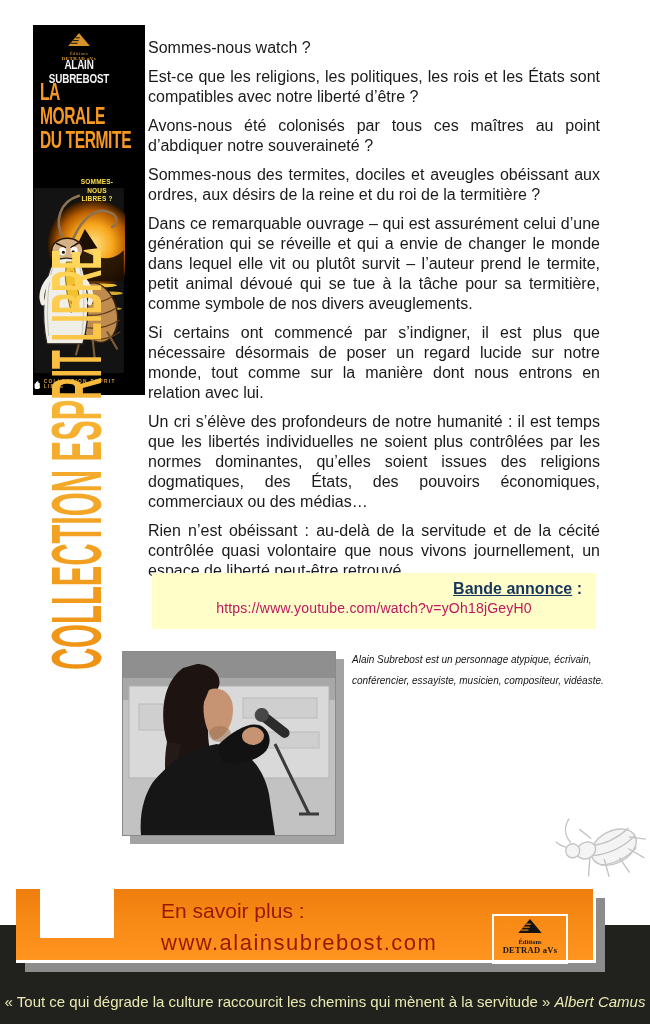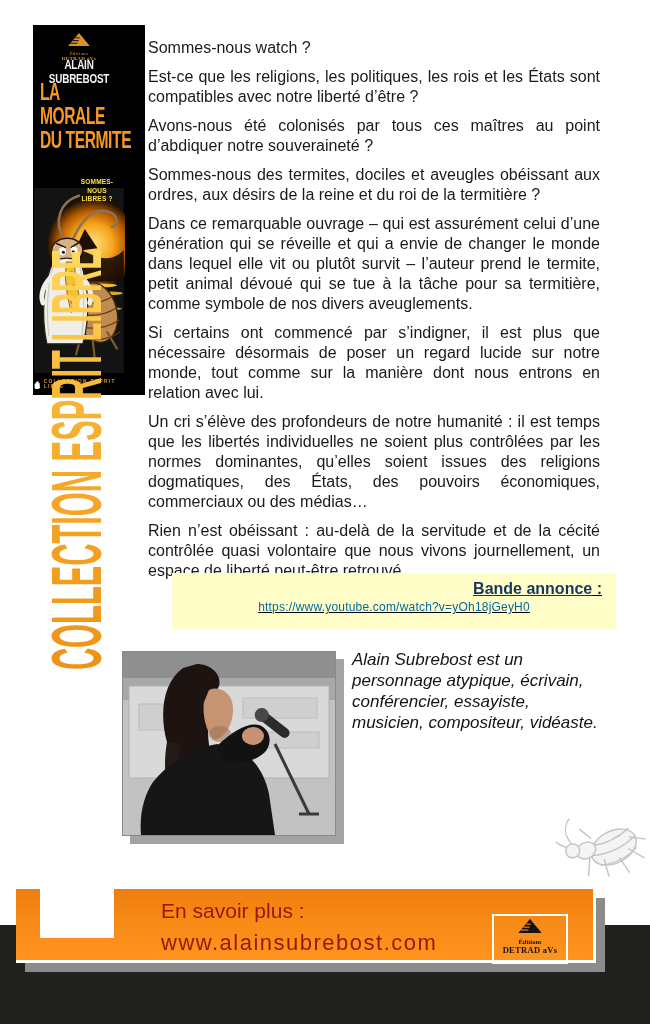--- a/index.html
+++ b/index.html
@@ -29,30 +29,30 @@
   .vstrip-text{display:inline-block;font-size:70px;font-weight:bold;letter-spacing:0;
                transform:scaleX(.44);transform-origin:50% 50%;
                background:linear-gradient(90deg,#ef9214 0%,#f5ae2e 55%,#ffd95e 100%);
                -webkit-background-clip:text;background-clip:text;color:transparent;}
 
   
   .main-col{position:absolute;left:148px;top:38px;width:452px;color:#1a1a1a;}
   .main-col p{margin:0 0 9px 0;font-size:16px;line-height:20px;text-align:justify;}
 
   
-  .trailer{position:absolute;left:172px;top:573px;width:444px;height:56px;background:#fffdc8;text-decoration:underline;}
+  .trailer{position:absolute;left:152px;top:573px;width:444px;height:56px;background:#fffdc8;}
   .trailer-l1{padding:7px 14px 0 0;text-align:right;font-size:16px;font-weight:bold;color:#17365d;}
   .trailer-l1 .u{text-decoration:underline;}
-  .trailer-url{margin-top:2px;text-align:center;font-size:12px;color:#0369a1;letter-spacing:.2px;cursor:pointer;}
+  .trailer-url{margin-top:2px;text-align:center;font-size:14px;color:#be185d;letter-spacing:.2px;cursor:pointer;}
 
   
   .photo{position:absolute;left:122px;top:651px;width:212px;height:183px;border:1px solid #8a8a8a;
          box-shadow:8px 8px 0 #a3a3a3;background:#c9c9c9;}
   .bio{position:absolute;left:352px;top:649px;width:252px;font-style:italic;color:#141414;}
-  .bio p{margin:0 0 8px 0;font-size:17px;line-height:21px;}
+  .bio p{margin:0 0 8px 0;font-size:10px;line-height:21px;}
 
   
   .dark-band{position:absolute;left:0;top:925px;width:650px;height:99px;background:#21211e;}
   .termite-sketch{position:absolute;left:556px;top:786px;width:94px;height:106px;}
   .orange-bar{position:absolute;left:16px;top:889px;width:577px;height:71px;z-index:10;
               background:linear-gradient(180deg,#ee7d0e 0%,#f88a16 45%,#ff941f 100%);
               border-right:3px solid #ffffff;border-bottom:3px solid #ffffff;
               box-shadow:9px 9px 0 #8c8c8c;}
   .more-label{position:absolute;left:145px;top:10px;font-size:21px;color:#991700;}
   .site-link{position:absolute;left:145px;top:41px;font-size:22px;color:#991700;letter-spacing:1.5px;cursor:pointer;}
@@ -227,14 +227,17 @@
     </div>
   </div>
 
   <div class="vnotch"></div>
   <div class="vstrip">
     <div class="vstrip-inner">
       <span class="vstrip-text">COLLECTION ESPRIT LIBRE</span>
     </div>
   </div>
 
+  <div class="quote-line">
+    <span>« Tout ce qui dégrade la culture raccourcit les chemins qui mènent à la servitude » </span><span class="qa">Albert Camus</span>
+  </div>
 
 </div>
 
 </body></html>

